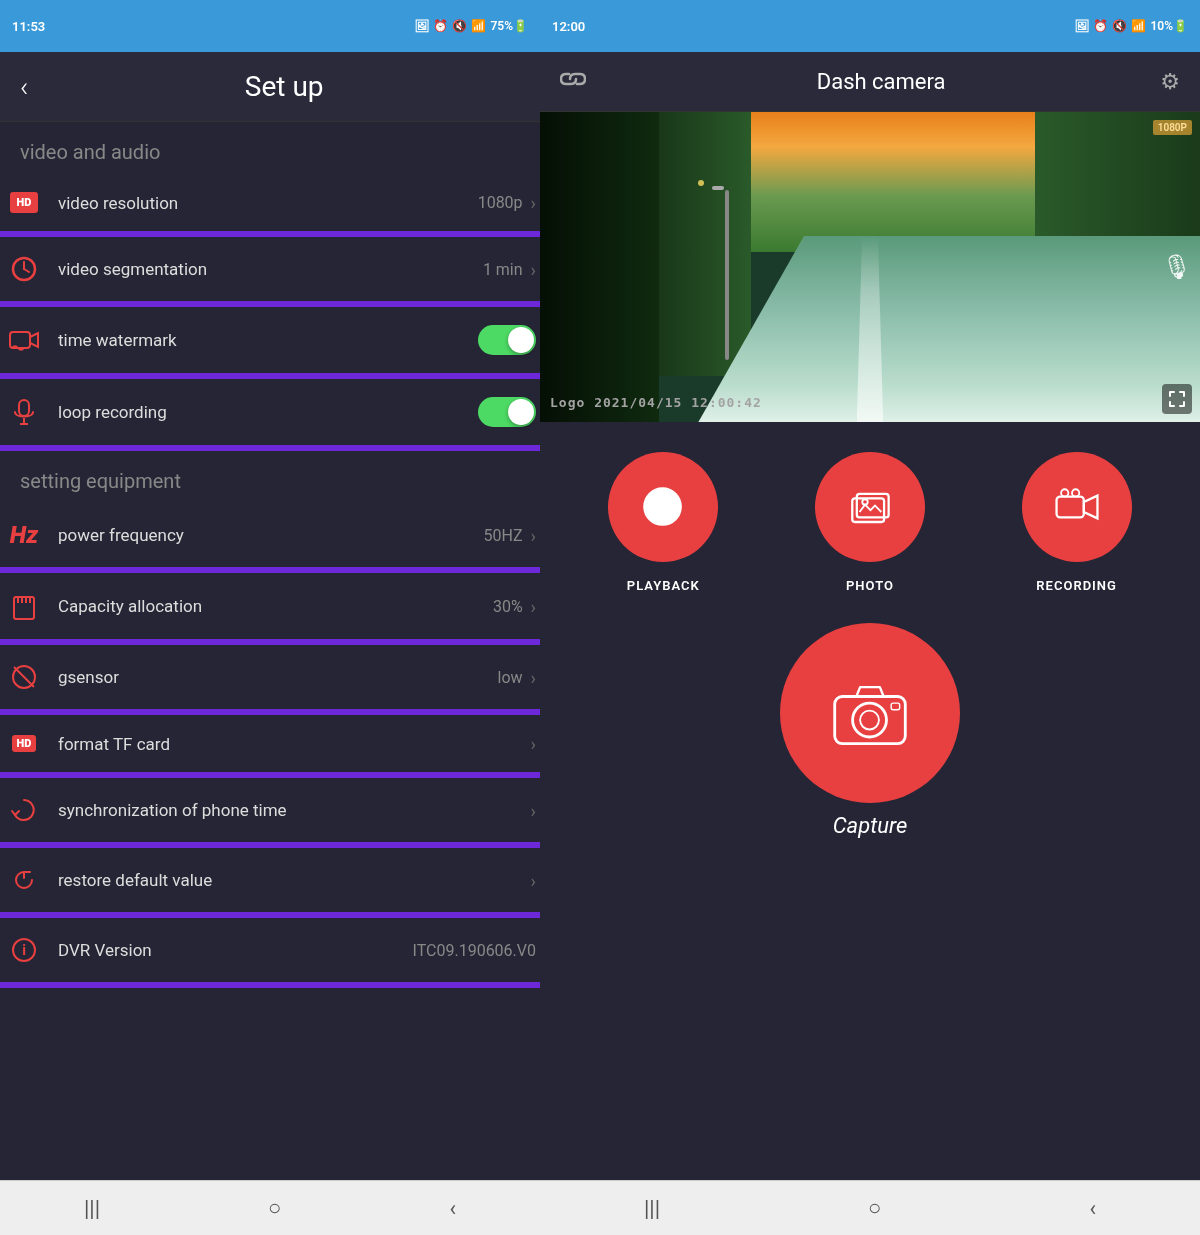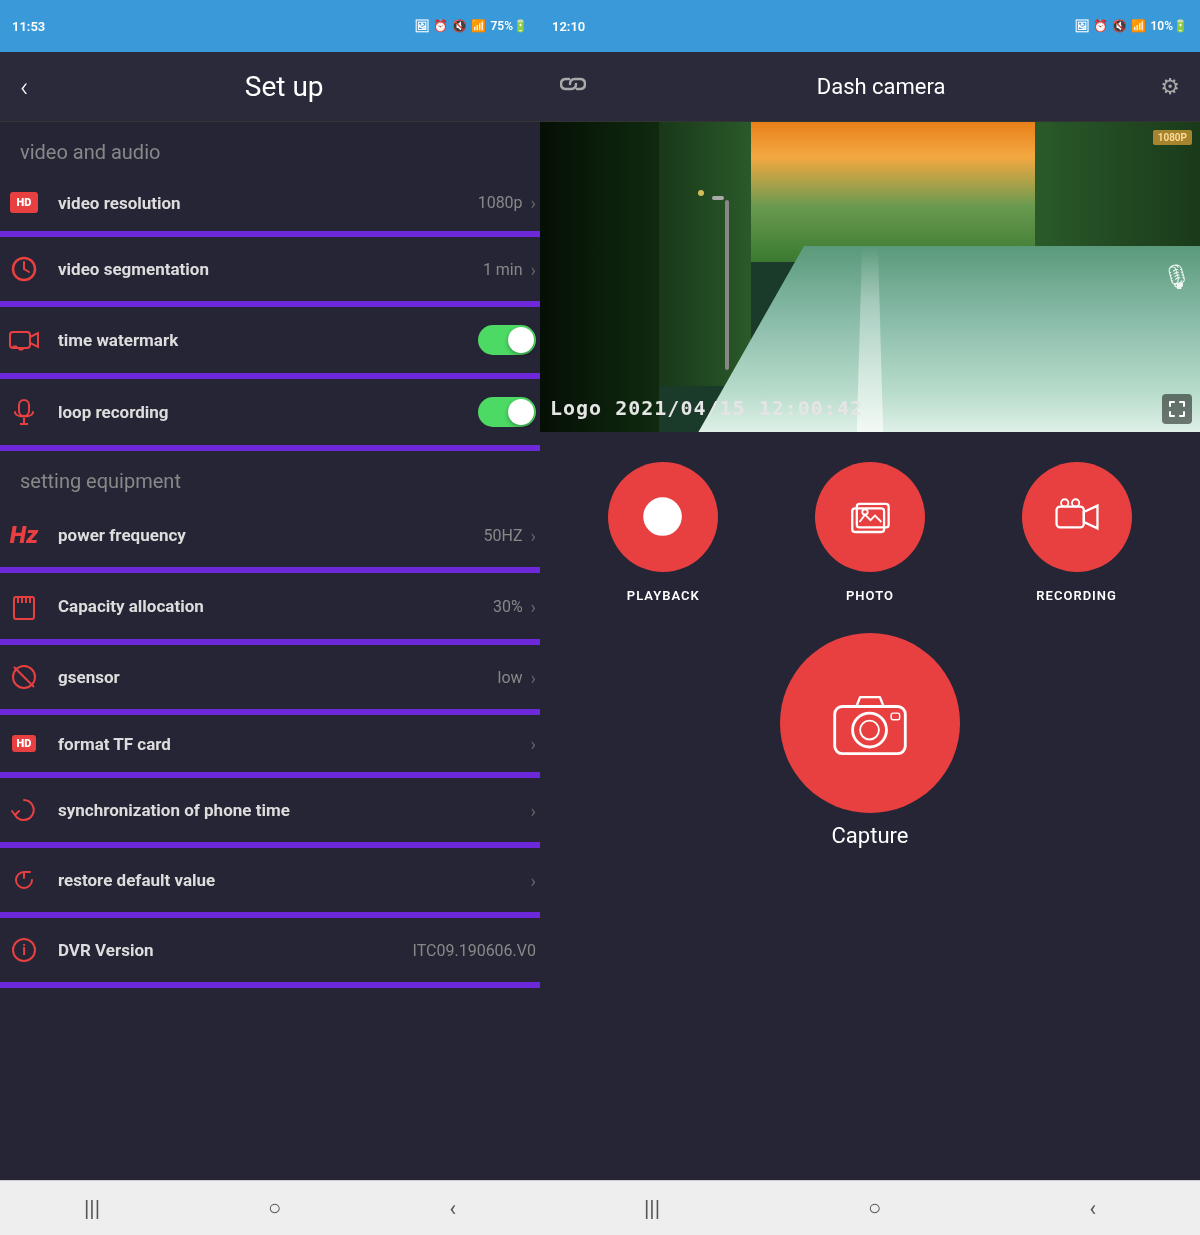--- a/index.html
+++ b/index.html
@@ -18,56 +18,56 @@
     .left-panel { width: 540px; background: #252535; display: flex; flex-direction: column; }
     .left-header { background: #2a2a3a; display: flex; align-items: center; padding: 0 20px; height: 70px; border-bottom: 1px solid #333; }
     .back-btn { color: white; font-size: 28px; font-weight: 300; cursor: pointer; margin-right: 20px; }
     .setup-title { color: white; font-size: 28px; font-weight: 400; flex: 1; text-align: center; }
 
     .settings-list { flex: 1; overflow-y: auto; padding: 0; }
     .section-header { padding: 18px 20px 10px; color: #888; font-size: 20px; font-weight: 400; }
 
     .setting-item { display: flex; align-items: center; padding: 18px 4px; border-bottom: 6px solid #6d28d9; cursor: pointer; }
     .setting-icon { width: 40px; display: flex; align-items: center; justify-content: center; margin-right: 14px; flex-shrink: 0; }
-    .setting-label { flex: 1; color: #ddd; font-size: 17px; font-weight: 700; }
+    .setting-label { flex: 1; color: #ddd; font-size: 17px; font-weight: 400; }
     .setting-value { color: #888; font-size: 16px; margin-right: 8px; }
     .chevron { color: #666; font-size: 18px; }
 
     
     .toggle-switch { position: relative; width: 58px; height: 30px; }
     .toggle-slider { position: absolute; top: 0; left: 0; right: 0; bottom: 0; background: #4cd964; border-radius: 15px; cursor: pointer; }
     .toggle-slider:before { content: ''; position: absolute; width: 26px; height: 26px; background: white; border-radius: 50%; top: 2px; right: 2px; box-shadow: 0 2px 4px rgba(0,0,0,0.3); }
 
     
     .right-panel { flex: 1; background: #252535; display: flex; flex-direction: column; }
-    .right-header { background: #2a2a3a; display: flex; align-items: center; padding: 0 20px; height: 70px; border-bottom: 1px solid #333; }
+    .right-header { background: #2a2a3a; display: flex; align-items: center; padding: 0 20px; height: 60px; border-bottom: 1px solid #333; }
     .header-link-icon { color: #aaa; font-size: 22px; margin-right: 16px; }
     .dash-title { flex: 1; color: white; font-size: 22px; font-weight: 400; text-align: center; }
     .gear-icon { color: #aaa; font-size: 22px; }
 
     
     .camera-feed { position: relative; width: 100%; height: 310px; overflow: hidden; background: #1a3a2a; }
     
     
     .forest-scene { width: 100%; height: 100%; position: relative; overflow: hidden; }
     
     .resolution-badge { position: absolute; top: 8px; right: 8px; background: rgba(200,150,50,0.8); color: #ffdd99; font-size: 10px; padding: 2px 5px; border-radius: 2px; font-weight: 600; }
-    .camera-timestamp { position: absolute; bottom: 12px; left: 10px; color: #e5e5e5; font-size: 20px; font-weight: 600; font-family: monospace; letter-spacing: 1px; }
+    .camera-timestamp { position: absolute; bottom: 12px; left: 10px; color: #a3a3a3; font-size: 13px; font-weight: 600; font-family: monospace; letter-spacing: 1px; }
     .fullscreen-btn { position: absolute; bottom: 8px; right: 8px; background: rgba(0,0,0,0.5); color: white; width: 30px; height: 30px; display: flex; align-items: center; justify-content: center; border-radius: 4px; font-size: 16px; cursor: pointer; }
     .mic-icon-cam { position: absolute; right: 8px; top: 50%; transform: translateY(-50%); color: white; font-size: 24px; opacity: 0.9; }
 
     
     .action-buttons { display: flex; justify-content: space-around; align-items: center; padding: 30px 20px 20px; }
     .action-btn { display: flex; flex-direction: column; align-items: center; gap: 16px; cursor: pointer; }
     .action-circle { width: 110px; height: 110px; border-radius: 50%; background: #e84040; display: flex; align-items: center; justify-content: center; }
     .action-circle svg { width: 50px; height: 50px; fill: white; }
     .action-label { color: white; font-size: 13px; font-weight: 600; letter-spacing: 1px; }
 
     
-    .capture-section { display: flex; justify-content: center; padding: 10px 0 30px; }
+    .capture-section { display: flex; justify-content: center; padding: 10px 0 30px; font-style: italic; }
     .capture-btn { display: flex; flex-direction: column; align-items: center; gap: 10px; cursor: pointer; }
     .capture-circle { width: 180px; height: 180px; border-radius: 50%; background: #e84040; display: flex; align-items: center; justify-content: center; }
     .capture-circle svg { width: 80px; height: 80px; fill: white; }
     .capture-label { color: white; font-size: 22px; font-weight: 400; }
 
     
     .bottom-bars { display: flex; height: 55px; background: #f0f0f0; }
     .bottom-nav { width: 540px; display: flex; align-items: center; justify-content: space-around; background: #eeeeee; border-top: 1px solid #ccc; }
     .bottom-nav-right { flex: 1; display: flex; align-items: center; justify-content: space-around; background: #eeeeee; border-top: 1px solid #ccc; }
     .nav-btn { color: #555; font-size: 22px; cursor: pointer; padding: 8px; display: flex; align-items: center; justify-content: center; }
@@ -88,21 +88,21 @@
     <span>11:53</span>
     <div class="status-icons">
       <span>🖼</span>
       <span>⏰</span>
       <span>🔇</span>
       <span>📶</span>
       <span>75%🔋</span>
     </div>
   </div>
   <div class="status-bar-right">
-    <span>12:10</span>
+    <span>12:00</span>
     <div class="status-icons">
       <span>🖼</span>
       <span>⏰</span>
       <span>🔇</span>
       <span>📶</span>
       <span>10%🔋</span>
     </div>
   </div>
 </div>
 

